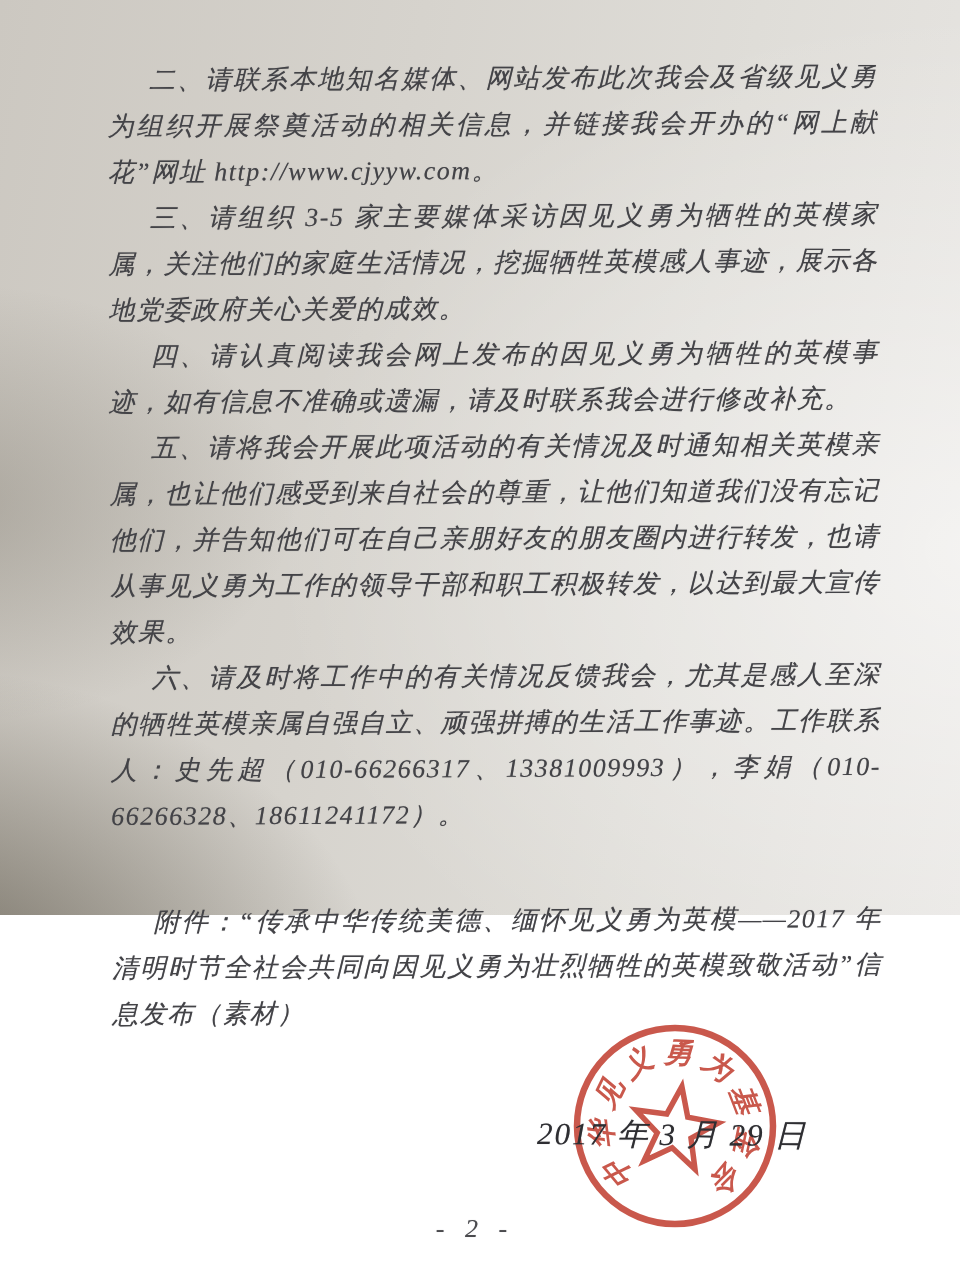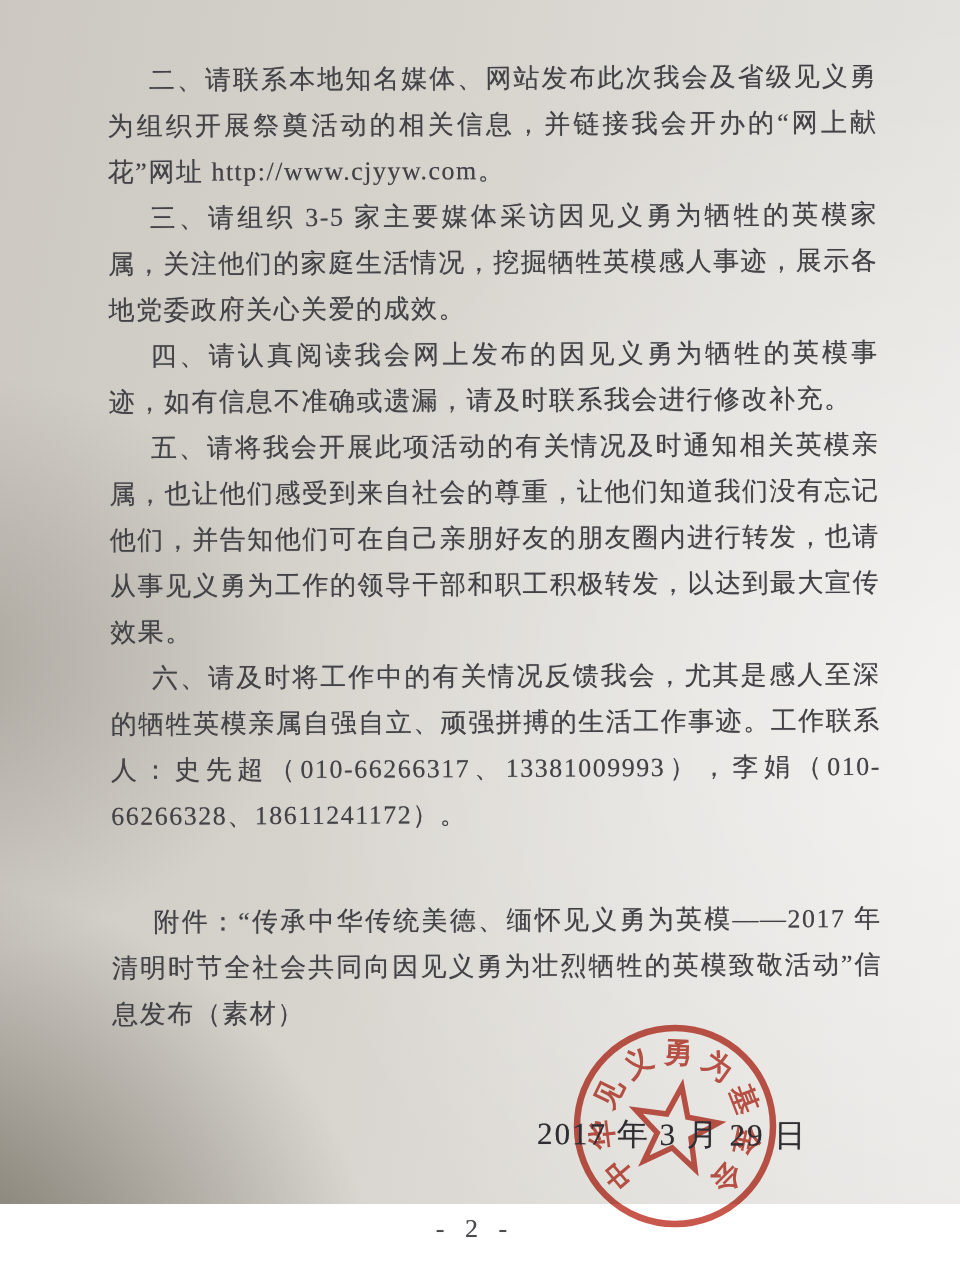--- a/index.html
+++ b/index.html
@@ -6,26 +6,27 @@
     margin: 0;
     padding: 0;
     width: 960px;
     height: 1280px;
     overflow: hidden;
     font-family: "Liberation Serif", "DejaVu Serif", serif;
   }
   .photo {
     position: relative;
     width: 960px;
-    height: 1204px;
+    height: 915px;
     background:
       radial-gradient(120% 95% at 103% 60%, rgba(255,255,255,0.55), rgba(255,255,255,0) 62%),
       radial-gradient(78% 58% at -10% 110%, rgba(58,51,36,0.66), rgba(58,51,36,0) 64%),
       radial-gradient(60% 40% at -5% 55%, rgba(70,63,48,0.25), rgba(70,63,48,0) 60%),
       linear-gradient(100deg, #ccc8c1 0%, #d6d3cd 38%, #dfddd8 68%, #e8e6e3 100%);
+    font-style: italic;
   }
   .content {
     position: absolute;
     left: 0; top: 0;
     width: 960px;
     padding: 56px 82px 0 108px;
     box-sizing: border-box;
     transform: rotate(-0.3deg);
     transform-origin: 50% 20%;
   }

